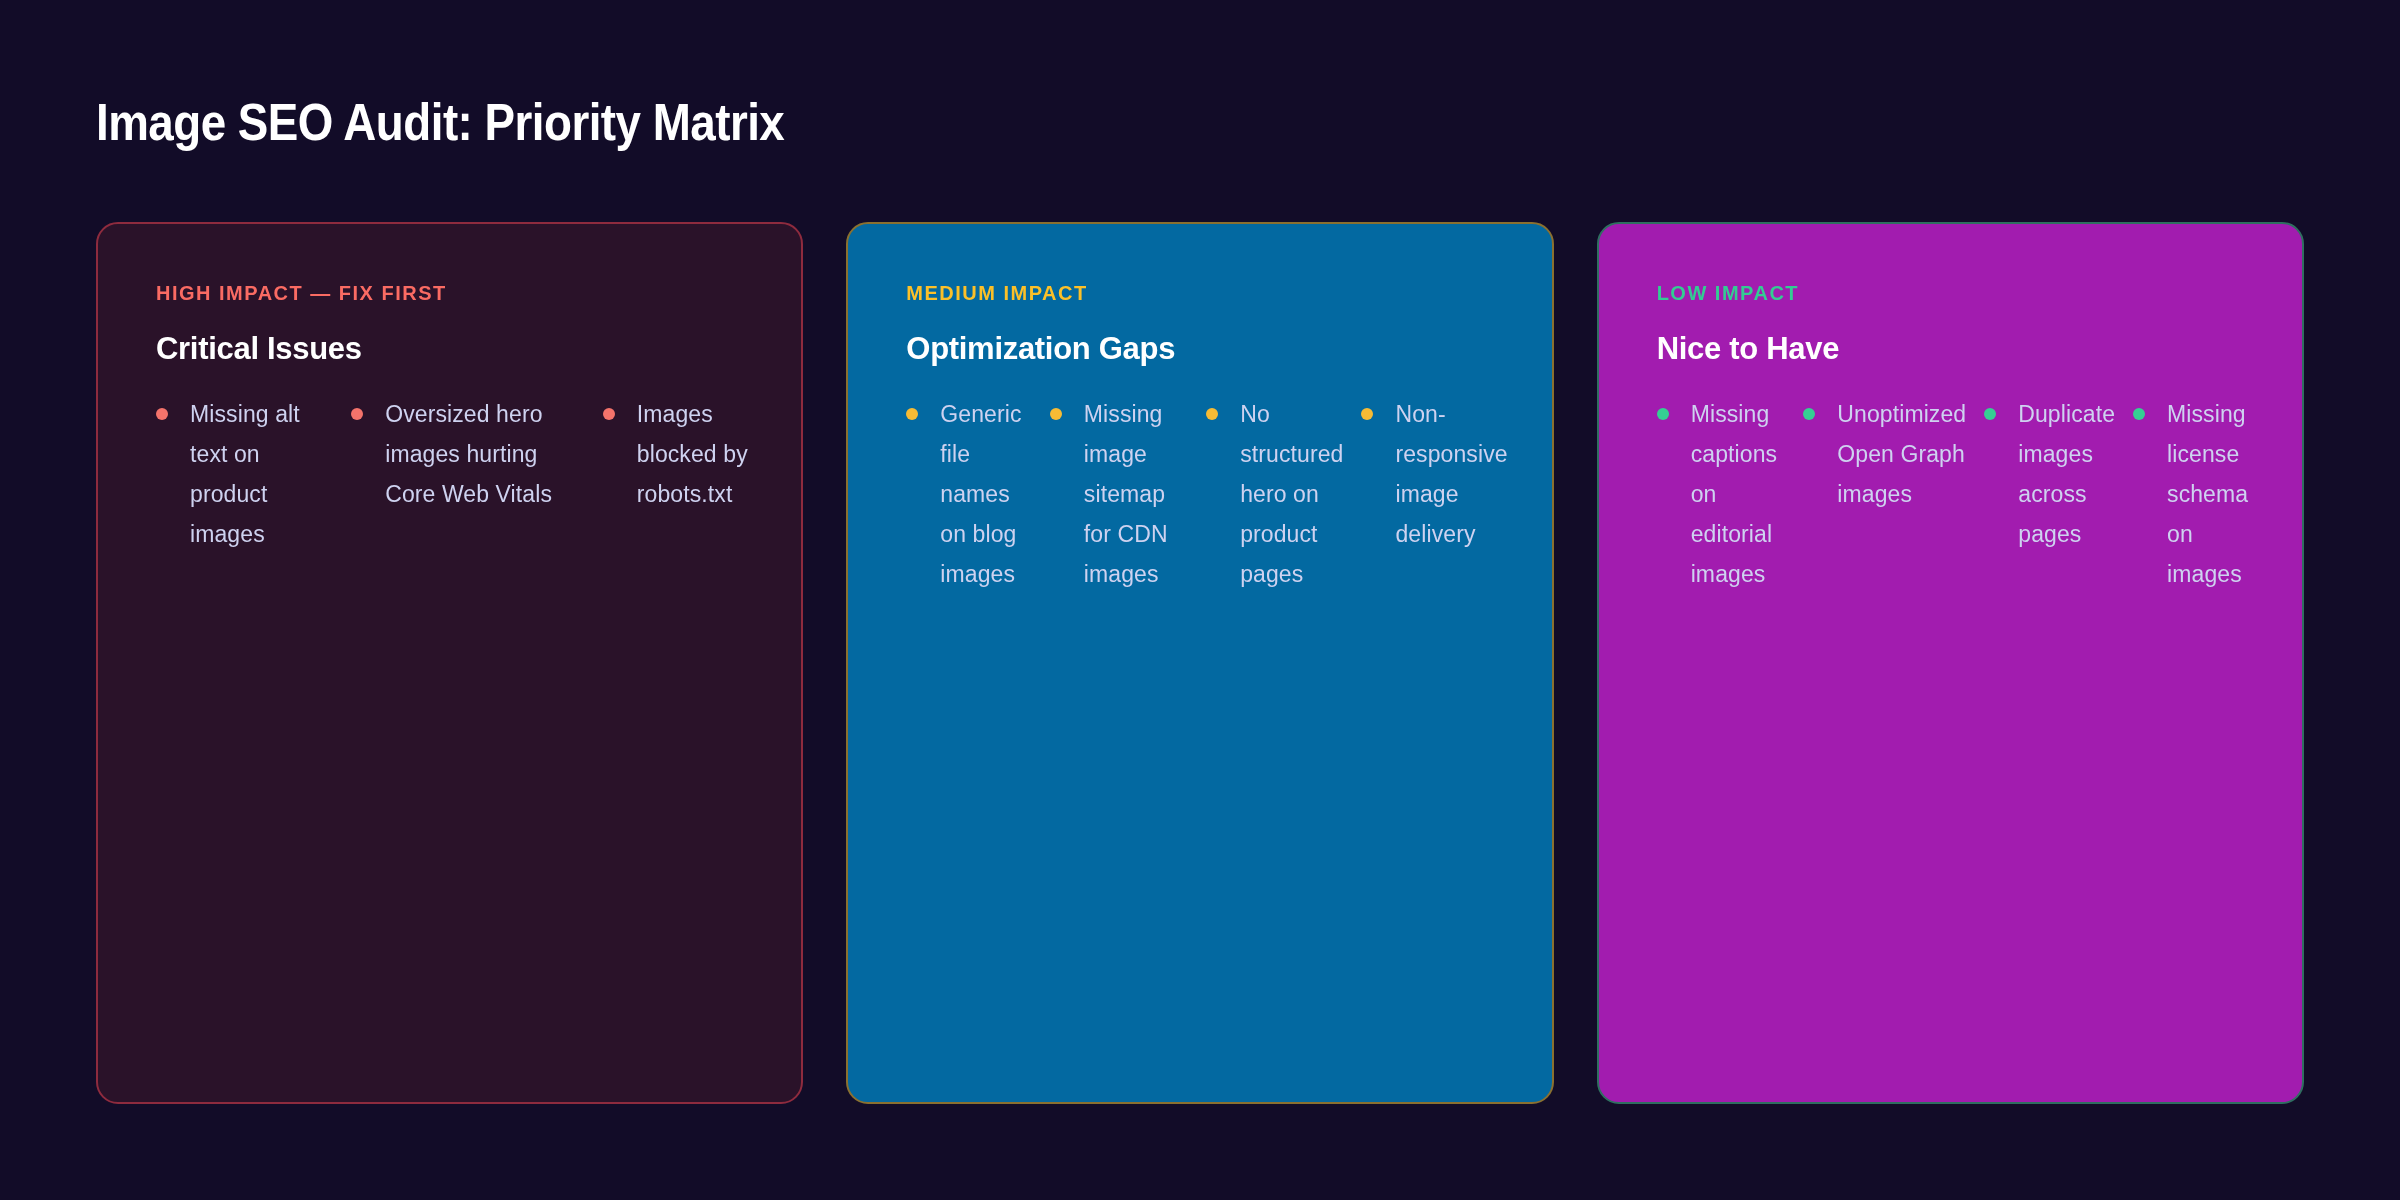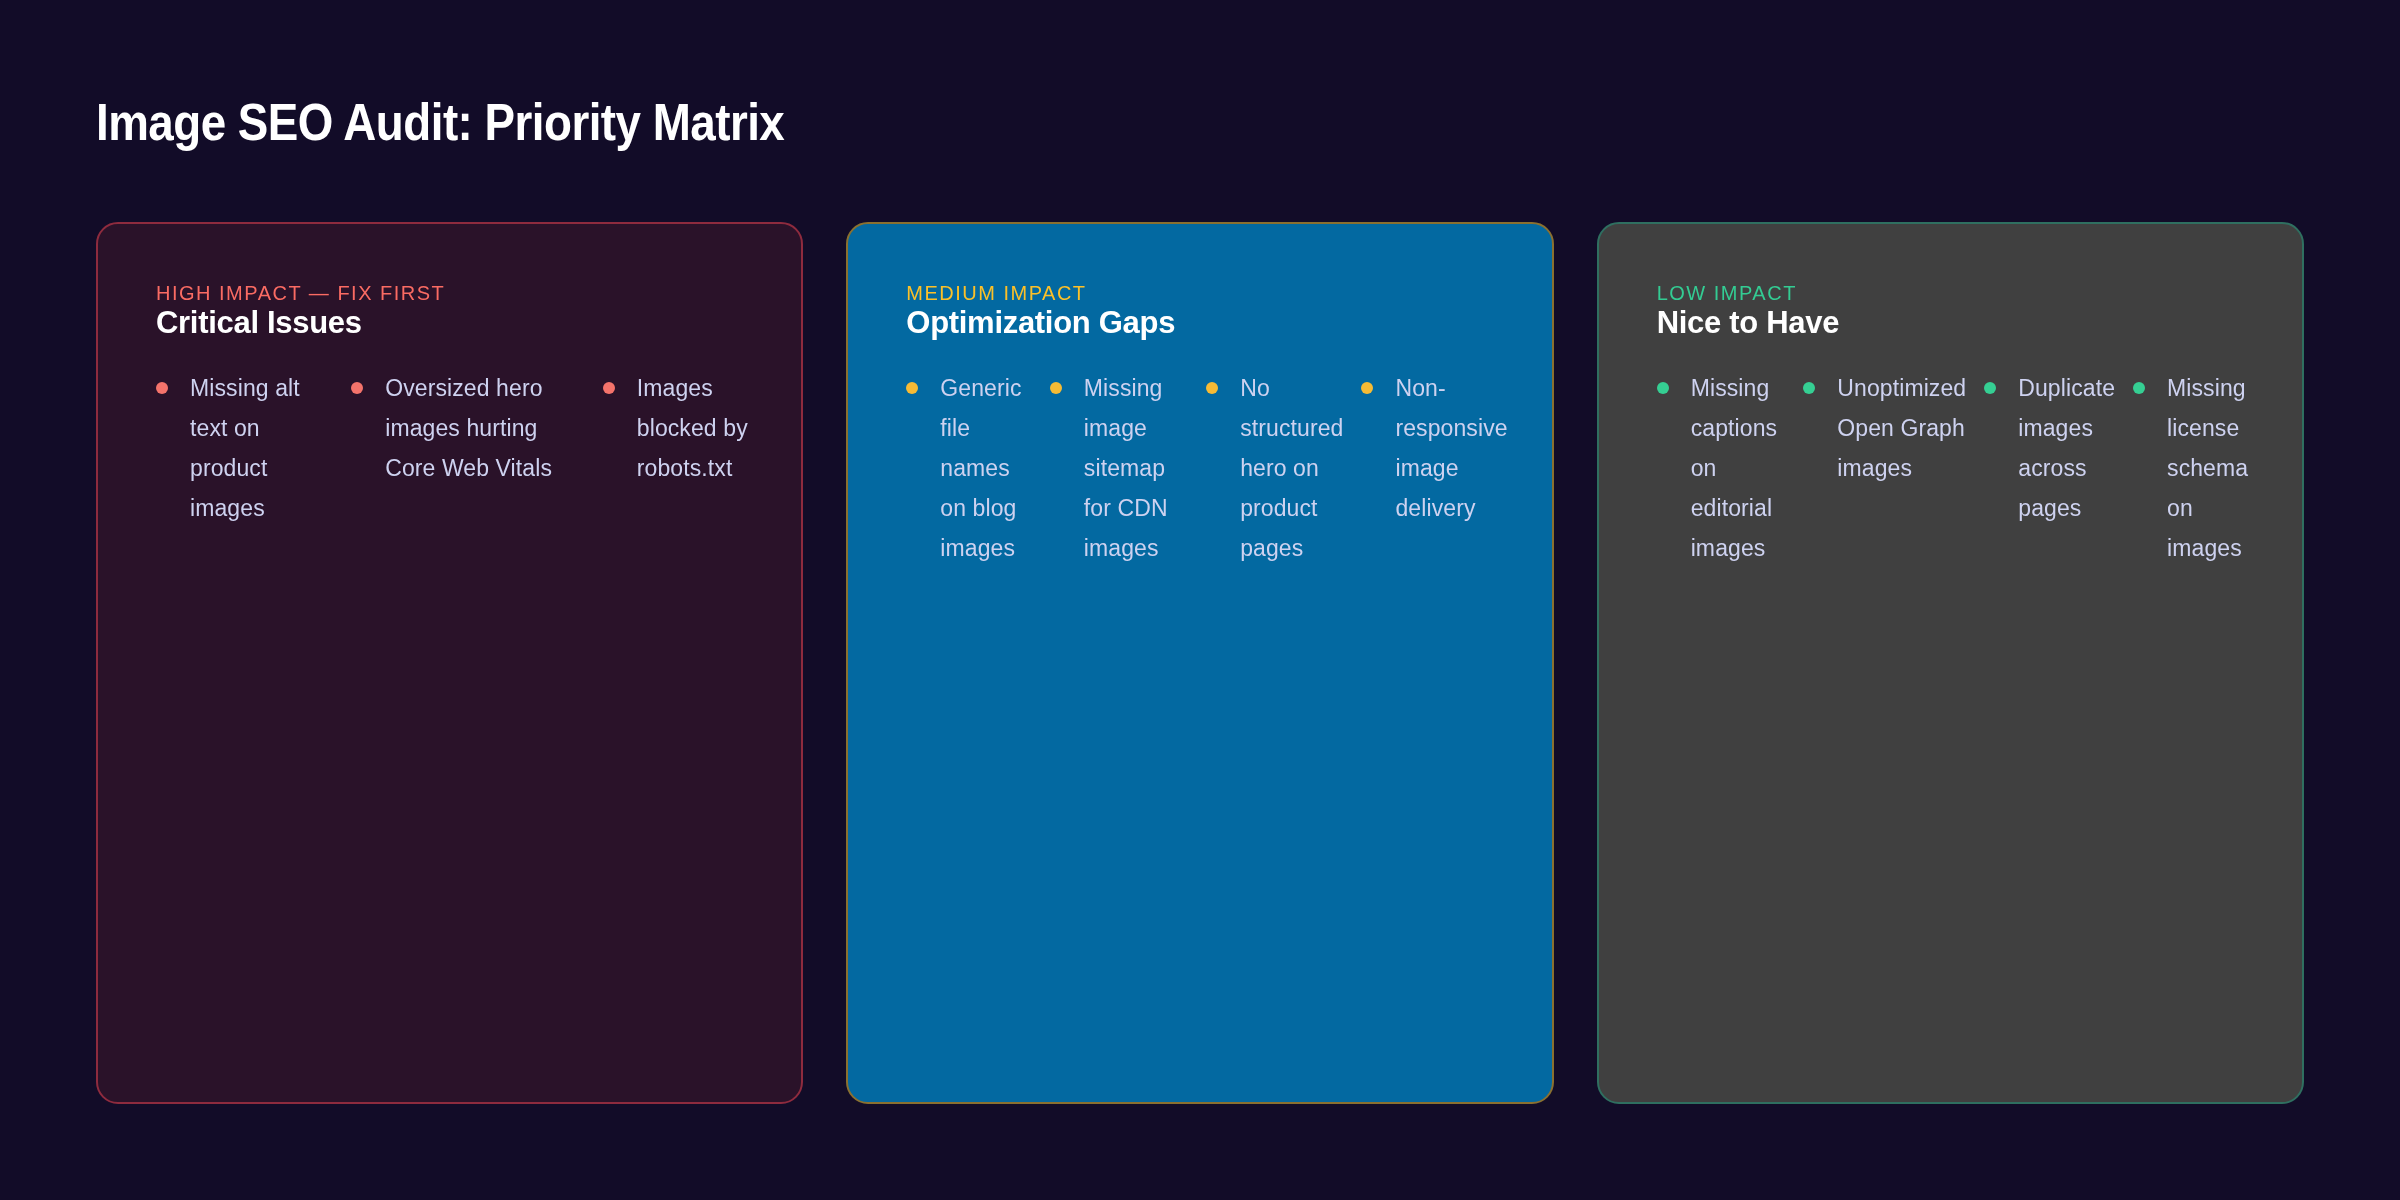--- a/index.html
+++ b/index.html
@@ -56,29 +56,30 @@
 
   .card.critical {
     background:#2a1229;
     border-color:#8e2b3e;
   }
   .card.optimization {
     background:#0369a1;
     border-color:#8a7030;
   }
   .card.nice {
-    background:#404040;
+    background:#a21caf;
     border-color:#2f6f60;
   }
 
   .eyebrow {
     font-size:20px;
     line-height:22px;
-    font-weight:normal;
+    font-weight:bold;
     letter-spacing:1.5px;
+    margin-bottom:26px;
     white-space:nowrap;
   }
   .card.critical   .eyebrow { color:#fa6b63; }
   .card.optimization .eyebrow { color:#fcc028; }
   .card.nice       .eyebrow { color:#33cc93; }
 
   .card-title {
     font-size:31px;
     line-height:38px;
     font-weight:bold;

